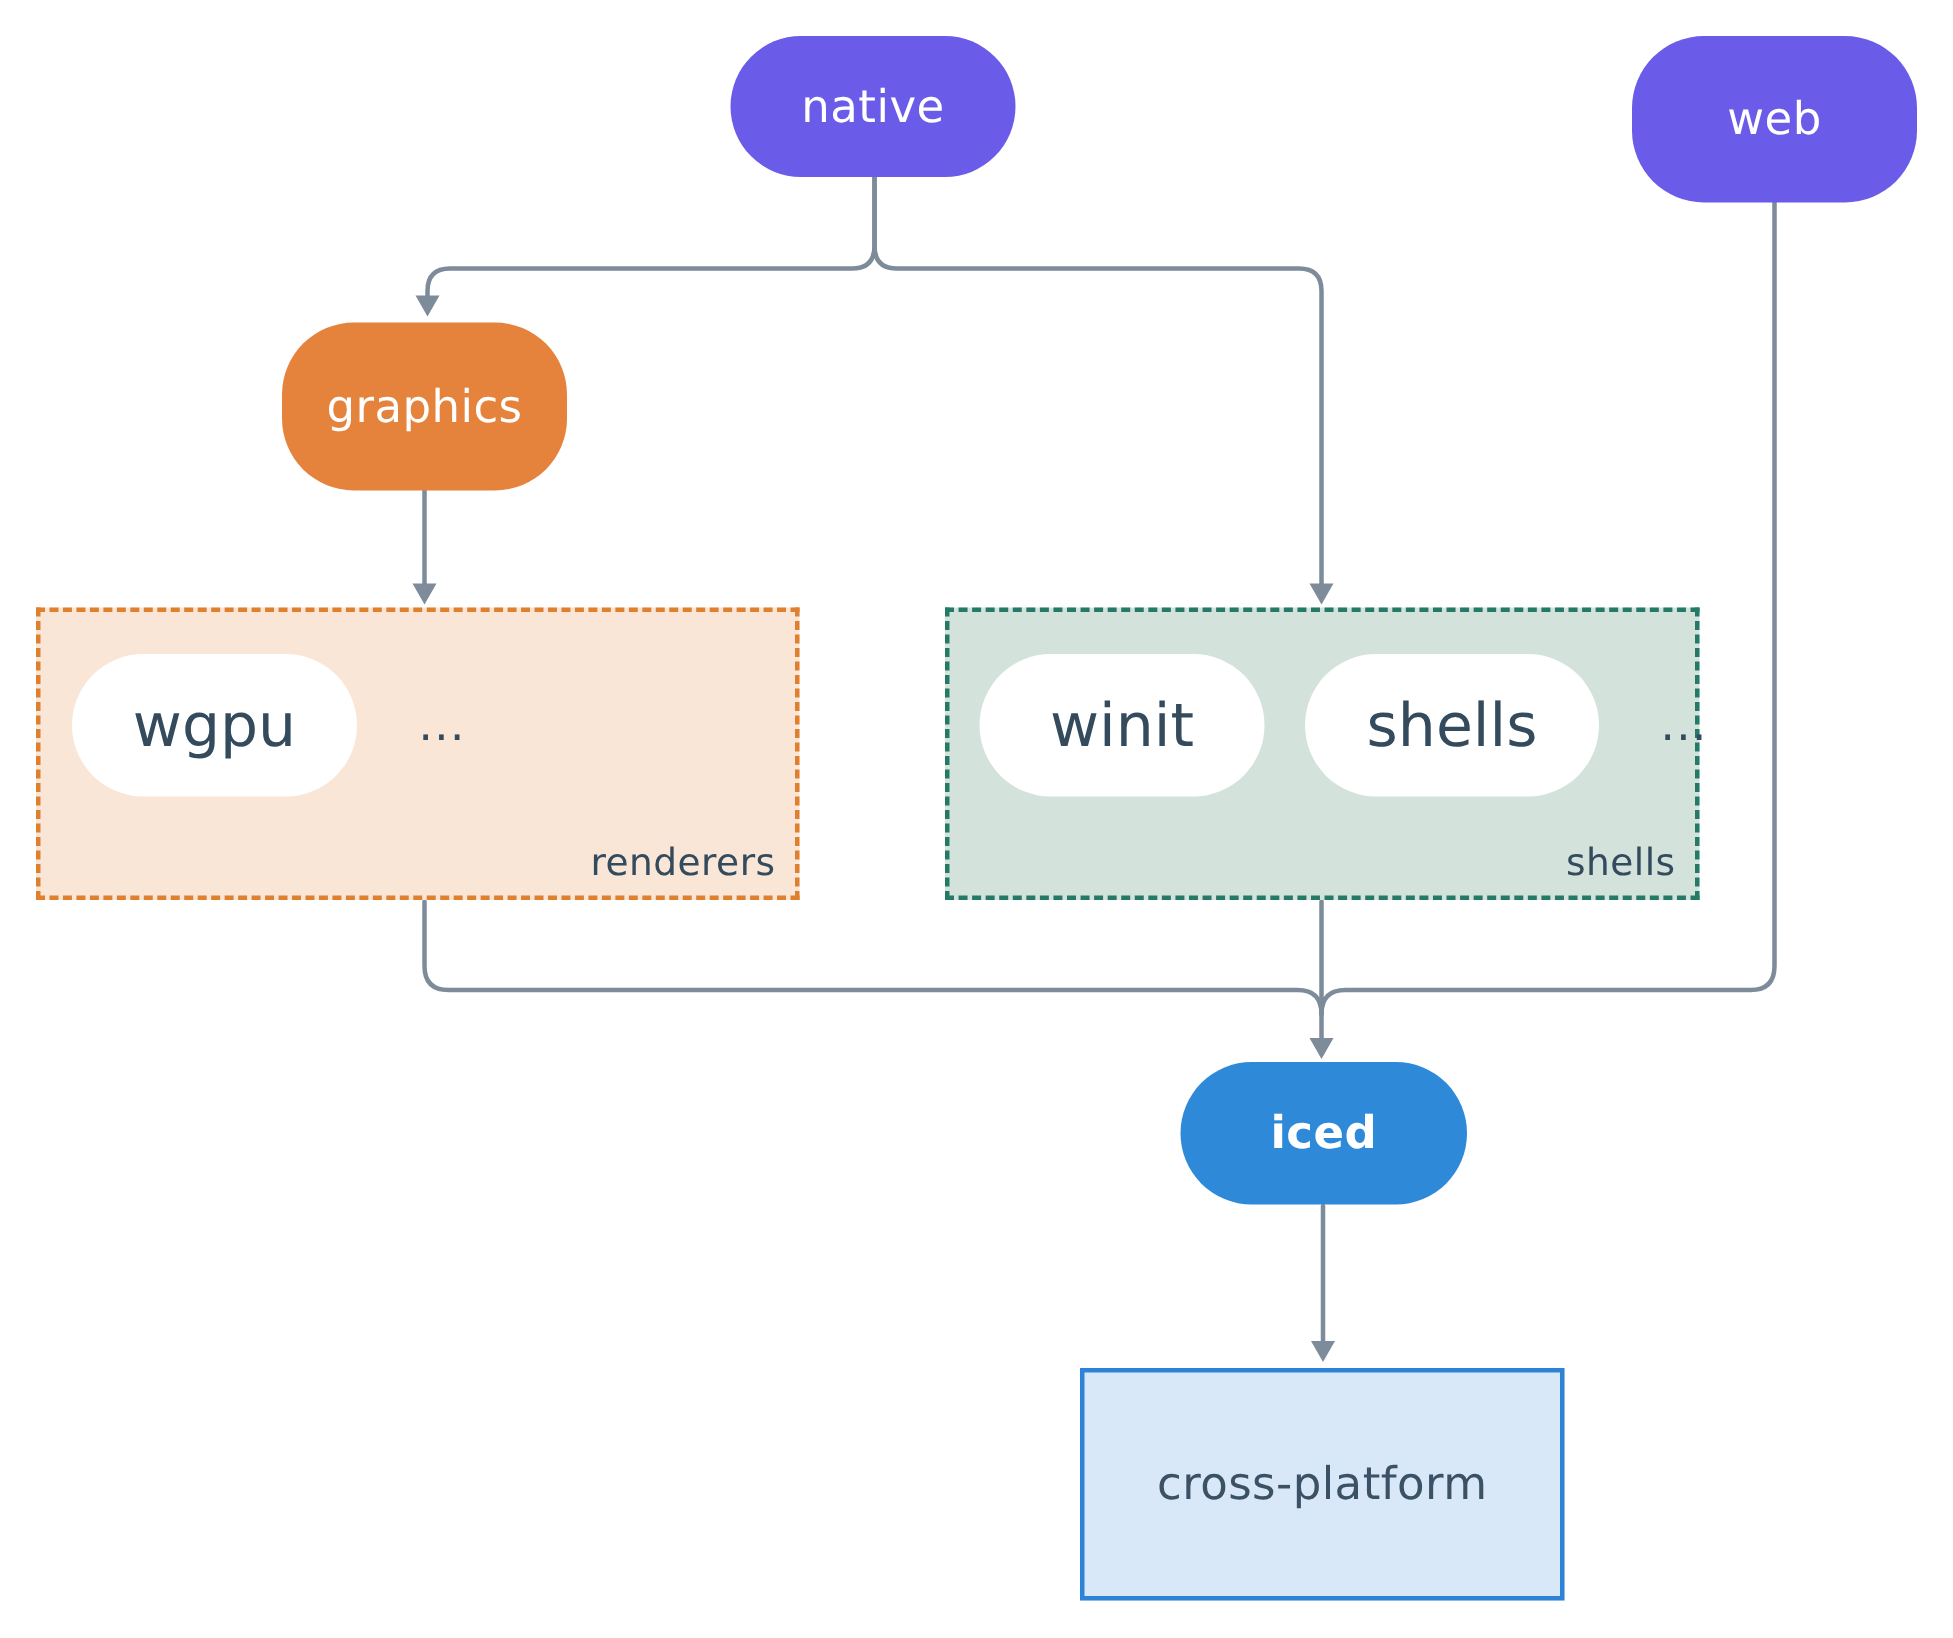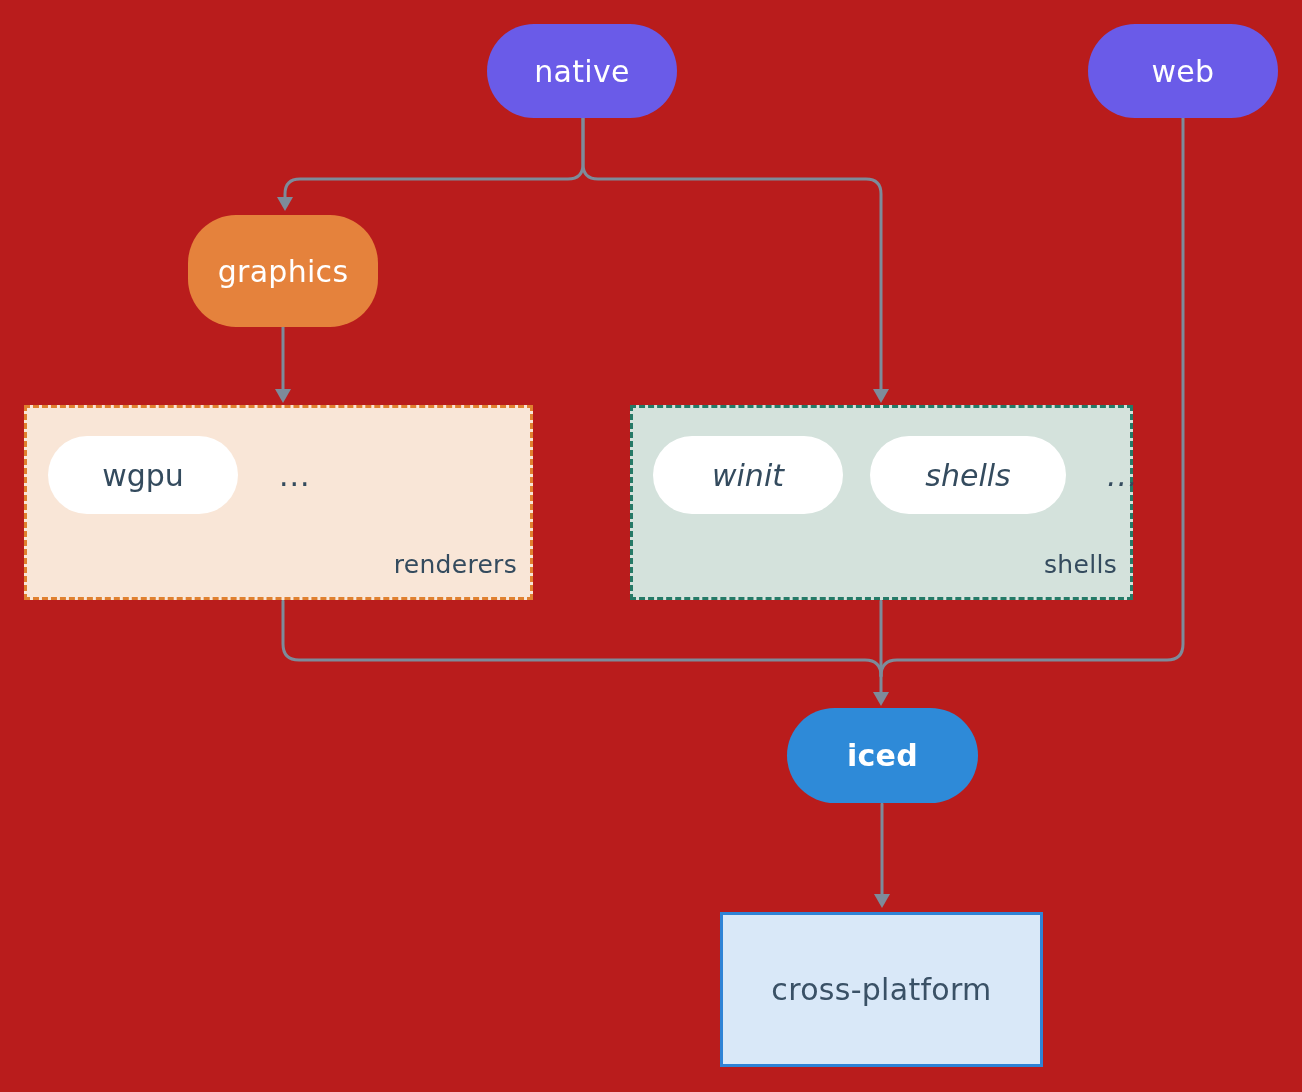--- a/index.html
+++ b/index.html
@@ -1,47 +1,47 @@
 <!DOCTYPE html>
 <html><head>
 <meta charset="utf-8">
 <style>
   html,body{margin:0;padding:0;background:#000;}
   .canvas{
-    position:relative;width:1302px;height:1092px;background:#b91c1c;overflow:hidden;
+    position:relative;width:1302px;height:1092px;background:#ffffff;overflow:hidden;
     font-family:"DejaVu Sans","Liberation Sans",sans-serif;
   }
   .layer{position:absolute;left:0;top:0;width:1302px;height:1092px;}
   svg{display:block;}
 
   .pill{
     position:absolute;display:flex;align-items:center;justify-content:center;
     border-radius:48px;font-size:30px;letter-spacing:.3px;color:#fff;
   }
   .pill-native{left:487px;top:24px;width:190px;height:94px;background:#6a5be8;}
-  .pill-web{left:1088px;top:24px;width:190px;height:94px;background:#6a5be8;}
+  .pill-web{left:1088px;top:24px;width:190px;height:111px;background:#6a5be8;}
   .pill-graphics{left:188px;top:215px;width:190px;height:112px;background:#e5823c;}
   .pill-iced{left:787px;top:708px;width:191px;height:95px;background:#2e8ad8;font-weight:bold;}
 
   .group{
     position:absolute;box-sizing:border-box;width:509px;height:195px;
   }
   .group-renderers{left:24px;top:405px;background:#f9e6d7;border:3px dashed #e0802f;}
   .group-shells{left:630px;top:405px;width:503px;background:#d4e2dc;border:3px dashed #257a67;}
   .group-row{position:absolute;left:0;top:28px;display:flex;align-items:center;}
   .group-renderers .group-row{padding-left:21px;}
-  .group-shells .group-row{padding-left:20px;font-style:italic;}
+  .group-shells .group-row{padding-left:20px;}
   .white-pill{
-    width:190px;height:78px;margin-right:27px;background:#fff;border-radius:48px;
+    width:190px;height:95px;margin-right:27px;background:#fff;border-radius:48px;
     display:flex;align-items:center;justify-content:center;
-    font-size:30px;color:#344b5e;
+    font-size:40px;color:#344b5e;
   }
   .dots{font-size:30px;color:#344b5e;margin-left:14px;letter-spacing:1px;}
   .group-label{
-    position:absolute;right:13px;bottom:18px;font-size:25px;color:#344b5e;letter-spacing:.3px;
+    position:absolute;right:13px;bottom:8px;font-size:25px;color:#344b5e;letter-spacing:.3px;
   }
 
   .app-box{
     position:absolute;left:720px;top:912px;width:323px;height:155px;box-sizing:border-box;
     background:#d9e8f8;border:3px solid #2f83d6;
     display:flex;flex-direction:row;align-items:center;justify-content:center;
     font-size:30px;line-height:47px;color:#3a5166;letter-spacing:.3px;text-align:center;
   }
 </style>
 </head>

